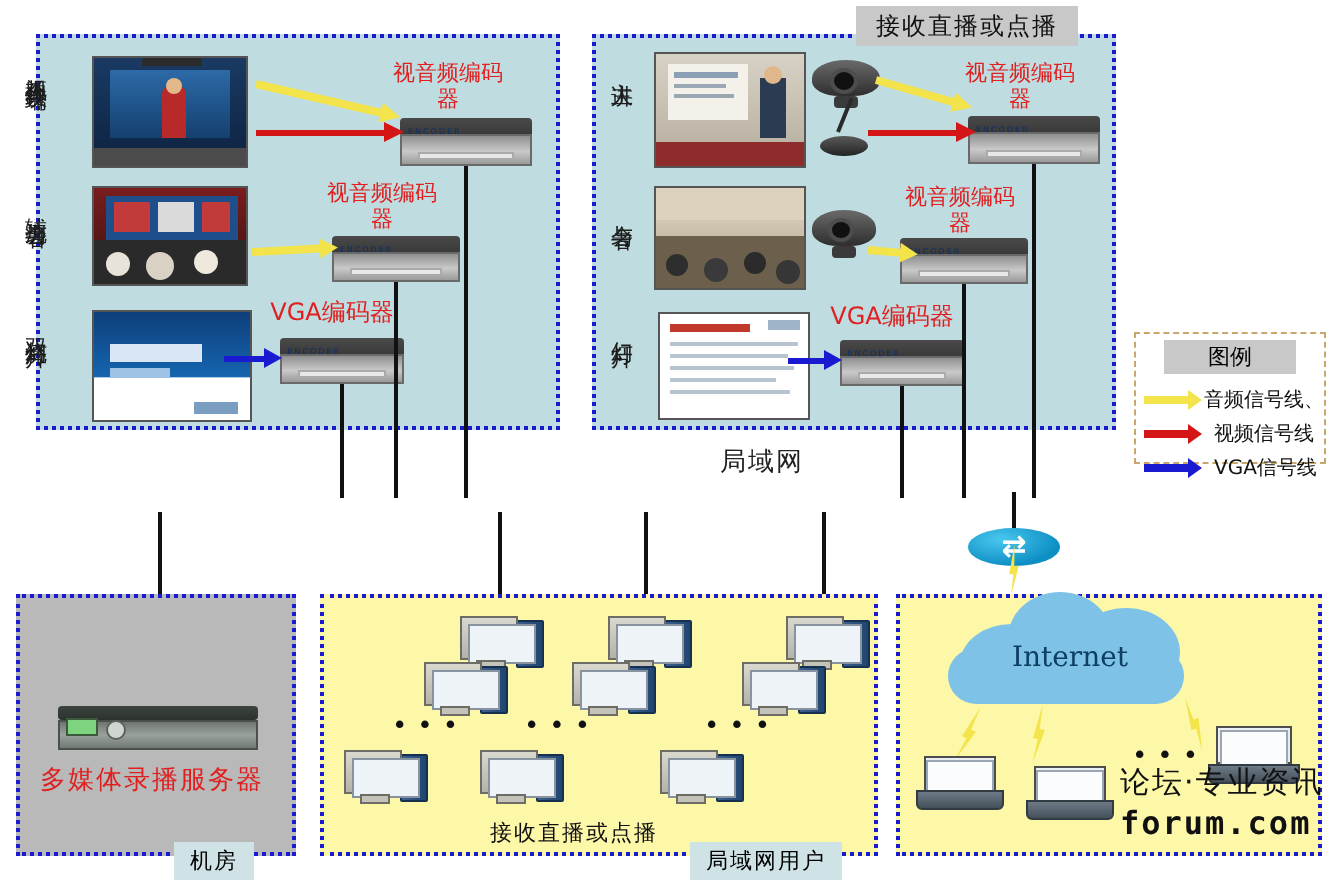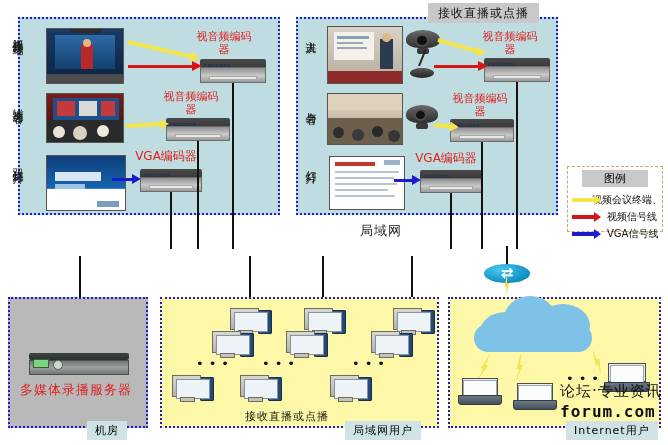--- a/index.html
+++ b/index.html
@@ -341,21 +341,21 @@
     <div class="head" style="left:18px;border-left:9px solid #1a1ad0;"></div>
   </div>
 
   <div id="legend" style="left:567px;top:166px;width:96px;height:66px;">
     <div class="ltitle">图例</div>
     <div class="lrow">
       <span class="lkey">
         <span class="s" style="background:#f2e44a;"></span>
         <span class="h" style="border-left:7px solid #f2e44a;"></span>
       </span>
-      <span class="ltxt">视频会议终端、</span>
+      <span class="ltxt">音频信号线、</span>
     </div>
     <div class="lrow">
       <span class="lkey">
         <span class="s" style="background:#d41616;"></span>
         <span class="h" style="border-left:7px solid #d41616;"></span>
       </span>
       <span class="ltxt">视频信号线</span>
     </div>
     <div class="lrow">
       <span class="lkey">
@@ -461,20 +461,21 @@
   <div class="zone-text" style="left:245px;top:409px;">接收直播或点播</div>
   <div class="zone-cap" style="left:345px;top:421px;">局域网用户</div>
 
   <div class="zone yellow" style="left:448px;top:297px;width:213px;height:131px;"></div>
 
   <div id="cloud" style="left:470px;top:294px;width:130px;height:62px;">
     <div class="c" style="left:10px;top:18px;width:52px;height:40px;"></div>
     <div class="c" style="left:34px;top:2px;width:52px;height:46px;"></div>
     <div class="c" style="left:66px;top:10px;width:54px;height:44px;"></div>
     <div class="c" style="left:4px;top:30px;width:118px;height:28px;border-radius:22px;"></div>
+    <div class="ctxt">Internet</div>
   </div>
 
   <div class="bolt" style="left:504px;top:272px;width:6px;height:26px;
               clip-path:polygon(55% 0,10% 58%,45% 58%,25% 100%,90% 42%,52% 42%);"></div>
   <div class="bolt" style="left:481px;top:352px;width:7px;height:30px;transform:rotate(22deg);
               clip-path:polygon(55% 0,10% 58%,45% 58%,25% 100%,90% 42%,52% 42%);"></div>
   <div class="bolt" style="left:516px;top:352px;width:7px;height:30px;transform:rotate(6deg);
               clip-path:polygon(55% 0,10% 58%,45% 58%,25% 100%,90% 42%,52% 42%);"></div>
   <div class="bolt" style="left:594px;top:348px;width:7px;height:28px;transform:rotate(-22deg);
               clip-path:polygon(55% 0,10% 58%,45% 58%,25% 100%,90% 42%,52% 42%);"></div>
@@ -489,20 +490,19 @@
       <div class="lscr"></div>
       <div class="kb"></div>
     </div>
   <div class="lap" style="left:604px;top:363px;width:46px;height:30px;">
       <div class="lid"></div>
       <div class="lscr"></div>
       <div class="kb"></div>
     </div>
   <div class="dots" style="left:566px;top:374px;">•••</div>
 
-  <div class="zone-cap" style="left:566px;top:421px;">Internet用户</div>
 
   <div id="wm" style="left:476px;top:378px;width:190px;height:56px;">
     <span class="cn" style="left:84px;top:4px;">论坛·专业资讯</span>
     <span class="fm" style="left:84px;top:24px;">forum.com</span>
   </div>
 
 </div>
 
 </body></html>

